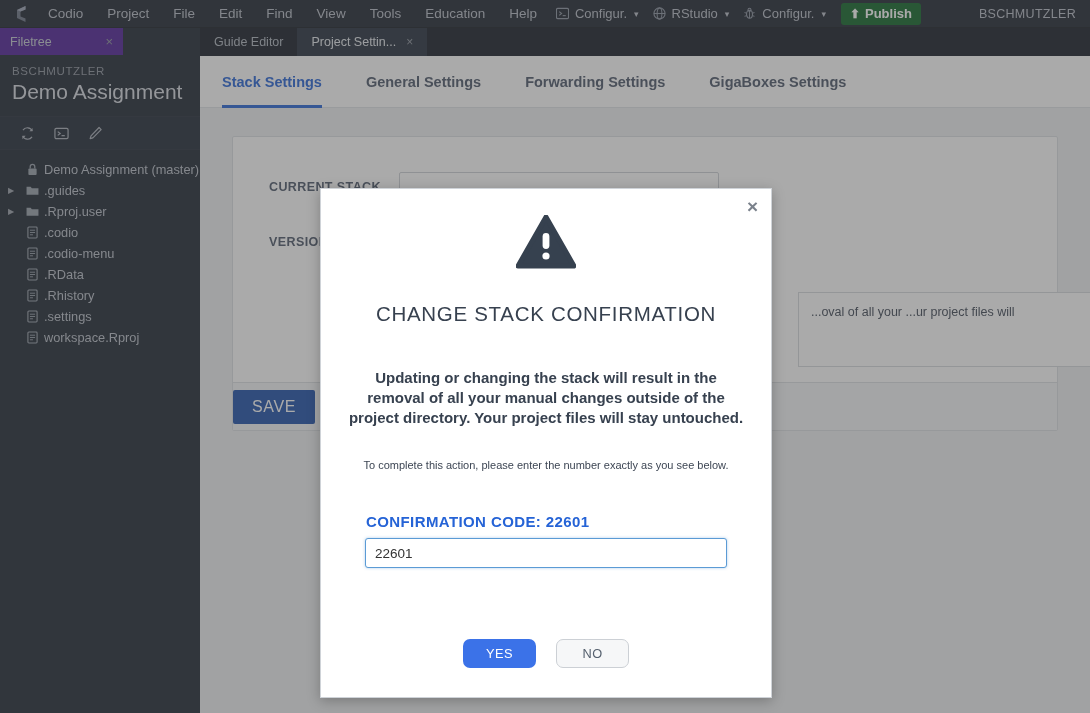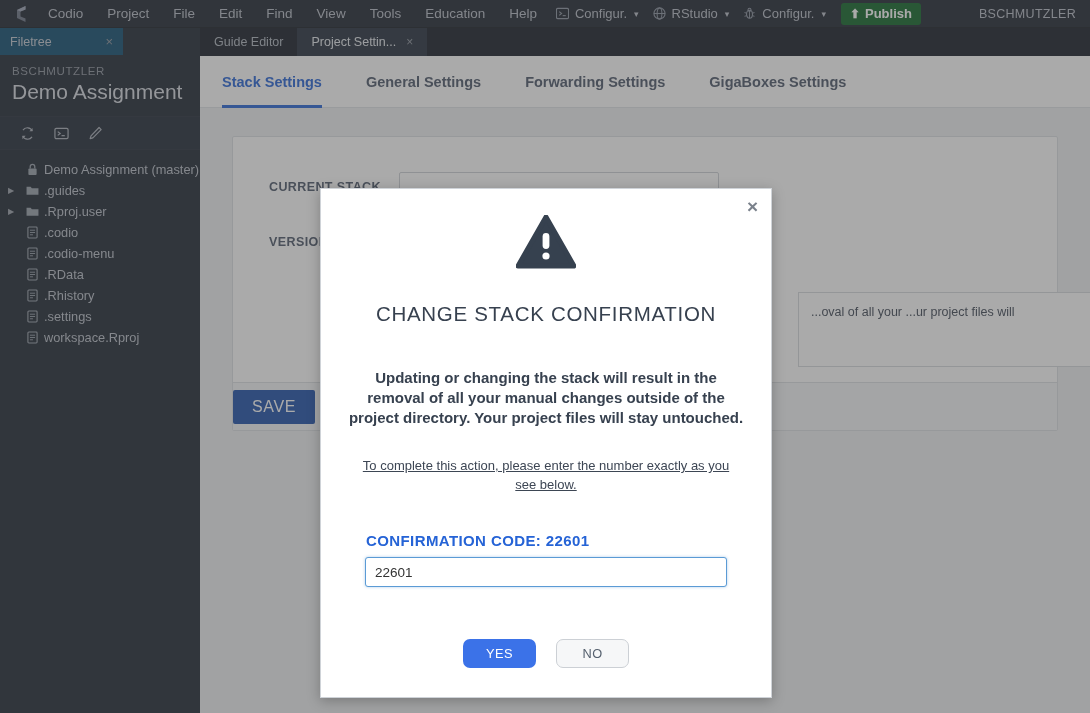--- a/index.html
+++ b/index.html
@@ -73,21 +73,21 @@
   }
 
   
   #sidebar {
     position: absolute; left: 0; top: 28px;
     width: 200px; height: 685px;
     background: #1b2430;
   }
   #filetree-tab {
     height: 27px;
-    background: #0c4a6e;
+    background: #4c1d95;
     display: flex; align-items: center;
     padding: 0 10px;
     width: 123px;
   }
   #filetree-tab .ft-label {
     color: #c3c9d2; font-size: 12.5px; flex: 1;
   }
   #filetree-tab .ft-close {
     color: #8b929c; font-size: 13px; cursor: pointer;
   }
@@ -276,25 +276,24 @@
   #modal-warning {
     text-align: center;
     font-size: 15px;
     font-weight: bold;
     color: #37414f;
     line-height: 20px;
     margin: 42px 27px 0 27px;
   }
   #modal-instruction {
     text-align: center;
-    font-size: 13px;
+    font-size: 11px;
     color: #3d4654;
     line-height: 19px;
     margin: 28px 38px 0 38px;
-    text-decoration: underline;
   }
   #code-label {
     margin: 38px 0 8px 45px;
     font-size: 15px;
     font-weight: bold;
     color: #2563d6;
     letter-spacing: 0.4px;
   }
   #code-label .code-val { color: #2563d6; }
   #code-input {

